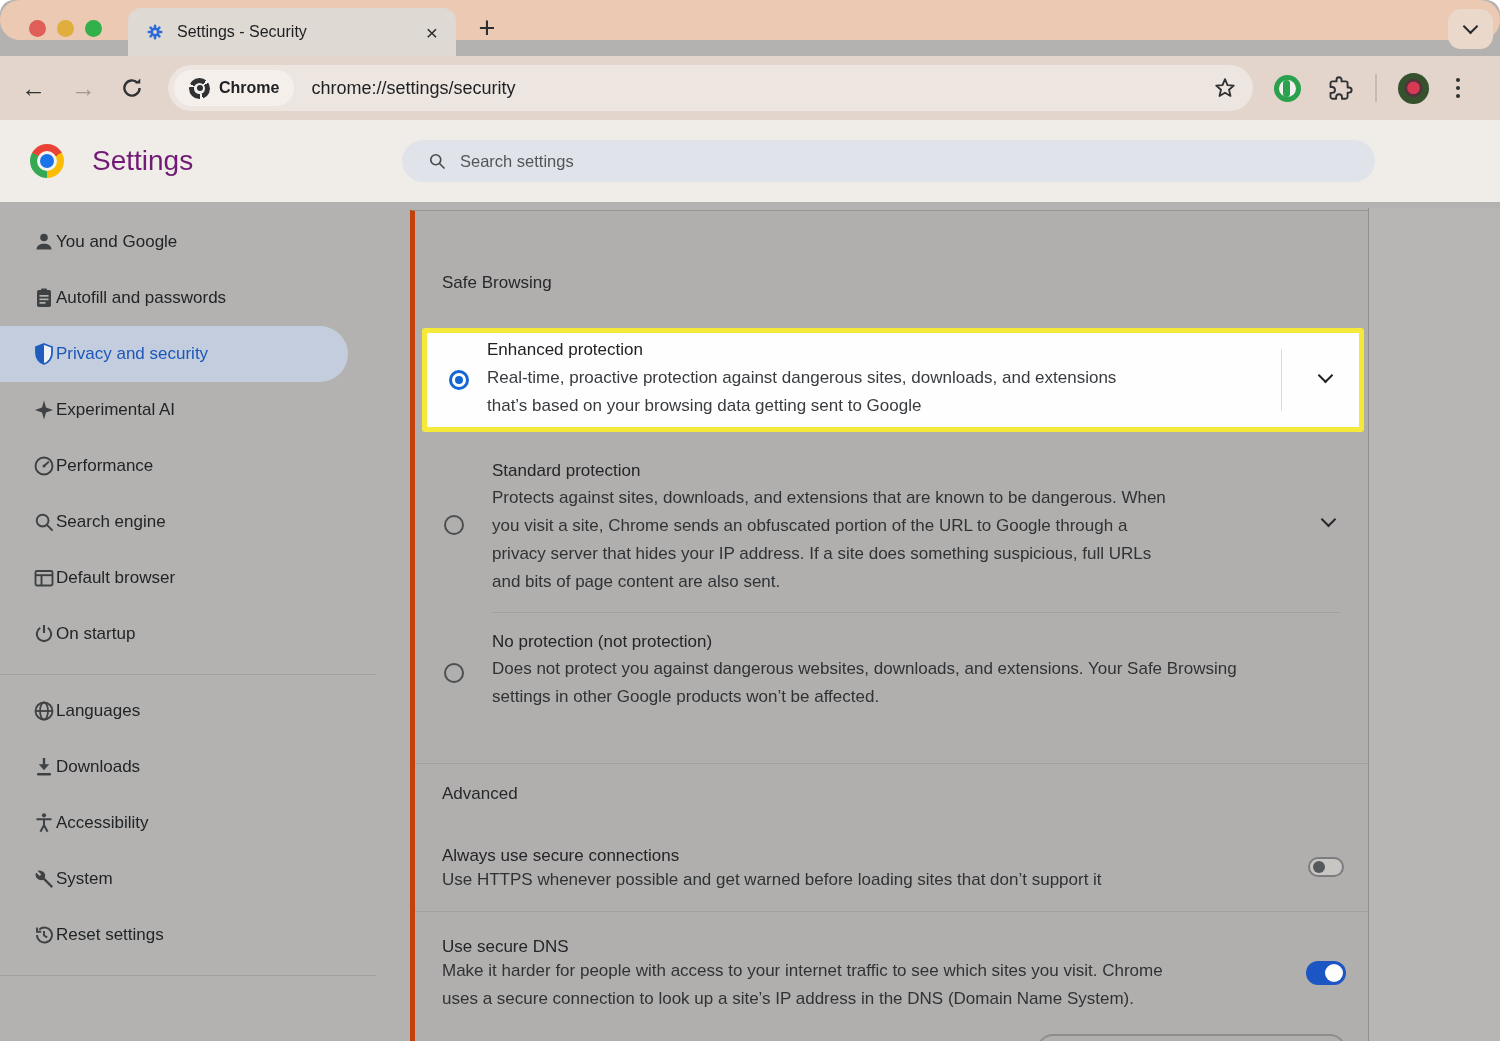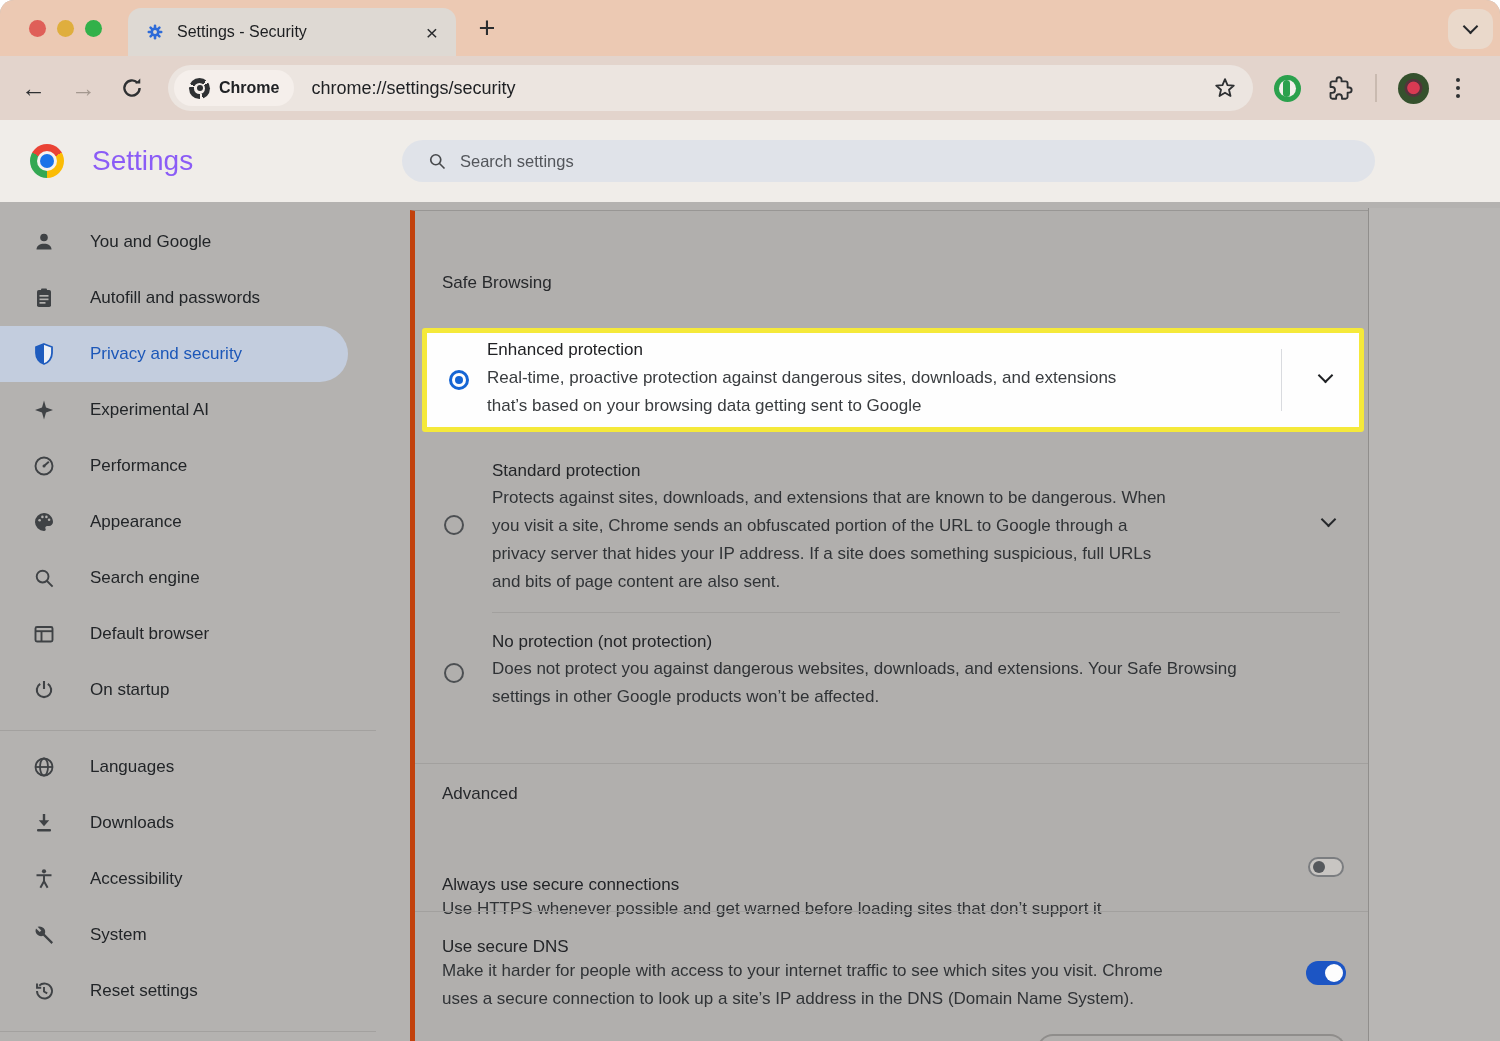--- a/index.html
+++ b/index.html
@@ -4,21 +4,21 @@
 <style>
   html,body{margin:0;padding:0;background:#ffffff;}
   *{box-sizing:border-box;}
   .window{
     position:relative;width:1500px;height:1041px;overflow:hidden;
     border-radius:14px 14px 0 0;
     font-family:"Liberation Sans","DejaVu Sans",sans-serif;
     background:#b4b2b0;
   }
   
-  .tabstrip{position:absolute;left:0;top:0;width:100%;height:56px;background:#ecc9b3;}
+  .tabstrip{position:absolute;left:0;top:0;width:100%;height:40px;background:#ecc9b3;border-radius:26px;}
   .lights{position:absolute;left:29px;top:20px;display:flex;gap:11px;}
   .light{width:17px;height:17px;border-radius:50%;}
   .light.red{background:#df5f58;}
   .light.yellow{background:#dfae3d;}
   .light.green{background:#32b14a;}
   .tab{position:absolute;left:128px;top:8px;width:328px;height:48px;background:#ded9d3;
        border-radius:13px 13px 0 0;display:flex;align-items:center;padding:0 18px;}
   .tab-title{margin-left:13px;font-size:16px;font-weight:500;color:#1d1f21;}
   .tab-close{margin-left:auto;font-size:21px;color:#292b2d;line-height:1;cursor:default;}
   .newtab{position:absolute;left:472px;top:10px;width:30px;height:36px;display:flex;align-items:center;justify-content:center;
@@ -54,32 +54,32 @@
   .avatar{width:31px;height:31px;border-radius:50%;margin-left:21px;
     background:radial-gradient(circle at 50% 48%, #d93a53 0 26%, #54333b 30% 38%, #35512d 42% 72%, #274020 100%);}
   .kebab{margin-left:23px;display:flex;flex-direction:column;gap:4px;padding:4px;}
   .kebab i{width:4px;height:4px;border-radius:50%;background:#2e3032;}
   
   .s-header{position:absolute;left:0;top:120px;width:100%;height:82px;background:#f0ede9;display:flex;align-items:center;}
   .chrome-logo{width:34px;height:34px;border-radius:50%;margin-left:30px;position:relative;
      background:conic-gradient(from 60deg,#fbbc05 0 120deg,#34a853 120deg 240deg,#ea4335 240deg 360deg);}
   .chrome-logo::before{content:"";position:absolute;inset:7px;border-radius:50%;background:#f4f2ef;}
   .chrome-logo::after{content:"";position:absolute;inset:10px;border-radius:50%;background:#1a73e8;}
-  .s-title{margin-left:28px;font-size:28px;font-weight:500;color:#8b5cf6;}
+  .s-title{margin-left:28px;font-size:28px;font-weight:500;color:#701a75;}
   .s-search{position:absolute;left:402px;top:20px;width:973px;height:42px;border-radius:21px;background:#e0e3e9;
             display:flex;align-items:center;}
   .s-search svg{margin-left:25px;}
   .s-search-text{margin-left:13px;font-size:16.5px;color:#53565b;}
   
   .page{position:absolute;left:0;top:202px;width:100%;height:839px;background:#b4b2b0;}
   
   .sidebar{position:absolute;left:0;top:0;width:400px;height:100%;padding-top:12px;}
   .nav-item{height:56px;display:flex;align-items:center;padding-left:32px;}
   .nav-item .ico{width:24px;height:24px;flex:0 0 24px;}
-  .nav-label{margin-left:34px;font-size:17px;font-weight:500;color:#222528;}
+  .nav-label{font-size:17px;font-weight:500;color:#222528;}
   .nav-item.selected{width:348px;background:#c3cdde;border-radius:0 28px 28px 0;}
   .nav-item.selected .nav-label{color:#1c57b8;}
   .nav-divider{height:1px;background:#a3a19f;margin:12px 24px 8px 0;}
   
   .main{position:absolute;left:400px;top:0;right:0;bottom:0;background:#b4b2b0;}
   .gutter{position:absolute;right:0;top:6px;bottom:0;width:132px;background:#b8b6b4;border-left:1px solid #908e8c;}
   .card{position:absolute;left:10px;right:132px;top:8px;bottom:0;background:#b1afad;
         border-top:1px solid #989694;border-left:5px solid #c2410c;}
   .sec-title{position:absolute;left:27px;font-size:17px;font-weight:500;color:#27292c;}
   .body-text{font-size:17px;line-height:28px;color:#303336;white-space:pre-line;}
@@ -225,30 +225,20 @@
       <div class="nav-item">
         <svg class="ico" viewBox="0 0 24 24">
           <circle cx="12" cy="12" r="8.5" fill="none" stroke="#3f4245" stroke-width="1.9"></circle>
           <line x1="12" y1="12" x2="16.8" y2="7.8" stroke="#3f4245" stroke-width="1.9"></line>
           <circle cx="12" cy="12" r="1.5" fill="#3f4245"></circle>
         </svg>
         <span class="nav-label">Performance</span>
       </div>
       <div class="nav-item">
         <svg class="ico" viewBox="0 0 24 24">
-          <path d="M12 3a9 9 0 1 0 0 18c1.6 0 2.1-1.1 1.5-2.3-.6-1.2.1-2.7 1.7-2.7H17c2.2 0 4-1.8 4-4C21 7 17 3 12 3z" fill="#3f4245"></path>
-          <circle cx="7.6" cy="10.2" r="1.3" fill="#b4b2b0"></circle>
-          <circle cx="10.4" cy="6.9" r="1.3" fill="#b4b2b0"></circle>
-          <circle cx="14.4" cy="6.9" r="1.3" fill="#b4b2b0"></circle>
-          <circle cx="17.1" cy="9.8" r="1.3" fill="#b4b2b0"></circle>
-        </svg>
-        <span class="nav-label">Appearance</span>
-      </div>
-      <div class="nav-item">
-        <svg class="ico" viewBox="0 0 24 24">
           <circle cx="10.6" cy="10.6" r="5.9" fill="none" stroke="#3f4245" stroke-width="1.9"></circle>
           <line x1="15" y1="15" x2="20.6" y2="20.6" stroke="#3f4245" stroke-width="1.9"></line>
         </svg>
         <span class="nav-label">Search engine</span>
       </div>
       <div class="nav-item">
         <svg class="ico" viewBox="0 0 24 24">
           <rect x="3.5" y="5" width="17" height="14.5" rx="1.5" fill="none" stroke="#3f4245" stroke-width="1.9"></rect>
           <line x1="3.5" y1="9.2" x2="20.5" y2="9.2" stroke="#3f4245" stroke-width="1.9"></line>
           <line x1="9.5" y1="9.2" x2="9.5" y2="19.5" stroke="#3f4245" stroke-width="1.9"></line>
@@ -340,21 +330,21 @@
         <div style="position:absolute;left:77px;top:421px">
           <div class="opt-title">No protection (not protection)</div>
           <div class="body-text" style="margin-top:3px">Does not protect you against dangerous websites, downloads, and extensions. Your Safe Browsing
 settings in other Google products won’t be affected.</div>
         </div>
 
         <div class="divider-full" style="top:552px"></div>
 
         <div class="sec-title" style="top:573px">Advanced</div>
 
-        <div style="position:absolute;left:27px;top:664px">
+        <div style="position:absolute;left:27px;top:635px">
           <div class="opt-title">Always use secure connections</div>
           <div class="body-text">Use HTTPS whenever possible and get warned before loading sites that don’t support it</div>
         </div>
         <div class="toggle-off" style="left:893px;top:646px"></div>
 
         <div class="divider-full" style="top:700px"></div>
 
         <div style="position:absolute;left:27px;top:726px">
           <div class="opt-title">Use secure DNS</div>
           <div class="body-text">Make it harder for people with access to your internet traffic to see which sites you visit. Chrome

